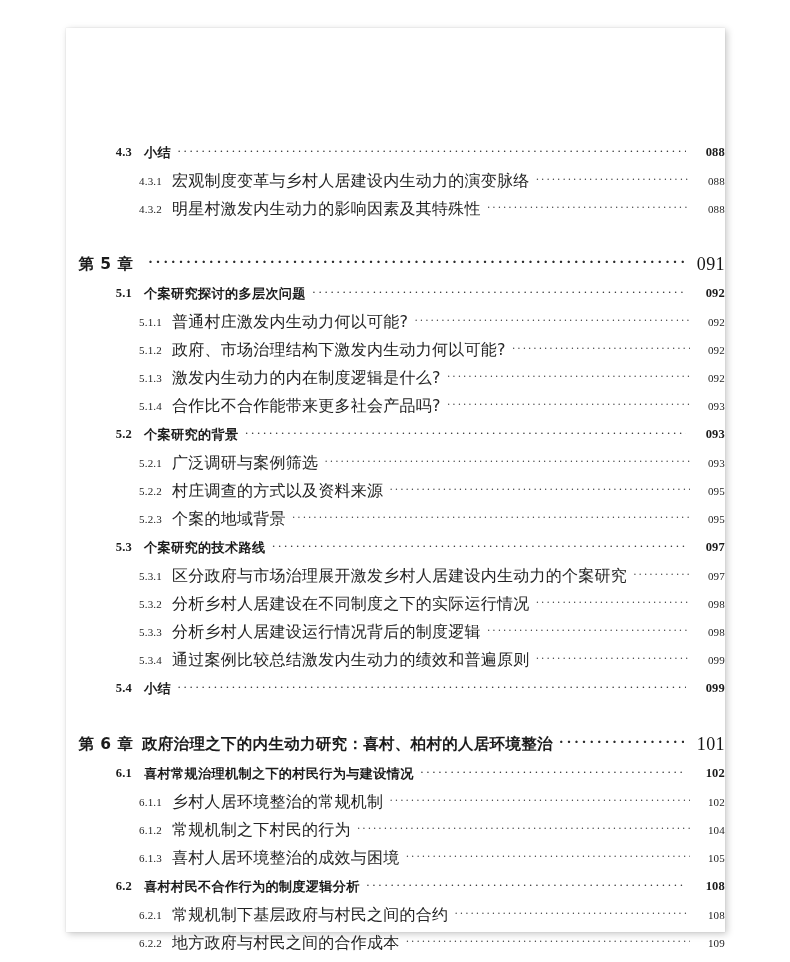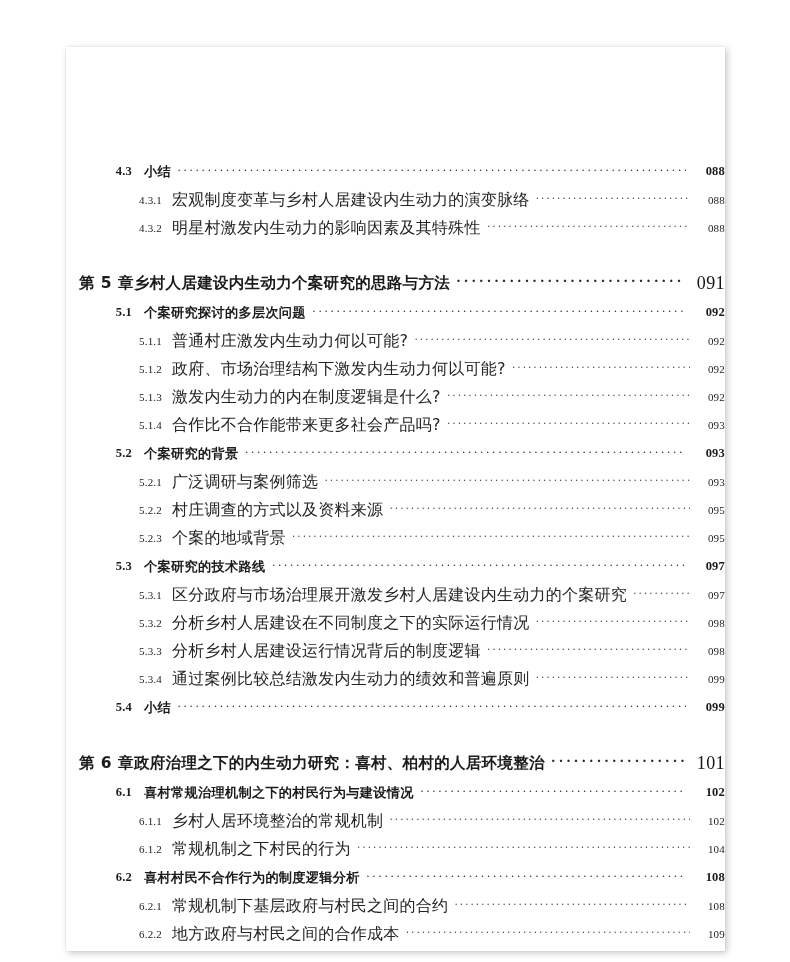--- a/index.html
+++ b/index.html
@@ -12,21 +12,21 @@
     height: 962px;
     background: #ffffff;
     font-family: "Liberation Serif", "DejaVu Serif", serif;
     overflow: hidden;
   }
 
   
   #page-sheet {
     position: absolute;
     left: 66px;
-    top: 47px;
+    top: 28px;
     width: 659px;
     height: 904px;
     background: #ffffff;
     box-shadow: 2px 2px 7px rgba(0,0,0,0.22), 0 0 1px rgba(0,0,0,0.18);
   }
 
   #toc {
     position: absolute;
     left: 0;
     top: 0;
@@ -83,24 +83,25 @@
   
   .row.chapter {
     padding-left: 12px;
     font-size: 15.5px;
     font-weight: bold;
     height: 30px;
     align-items: center;
   }
   .row.chapter .num {
     width: 56px;
-    text-align: right;
+    text-align: center;
     font-family: "DejaVu Sans", "Liberation Sans", sans-serif;
     font-weight: bold;
     letter-spacing: 0.5px;
+    margin-right: 8px;
   }
   .row.chapter .title {
     font-weight: bold;
     letter-spacing: 0.3px;
   }
   .row.chapter .leader::after {
     letter-spacing: 2.6px;
     font-size: 15px;
     color: #2b2b2b;
   }
@@ -197,21 +198,20 @@
       </div>
       <div class="row sub">
         <span class="num">4.3.2</span>
         <span class="title">明星村激发内生动力的影响因素及其特殊性</span>
         <span class="leader"></span>
         <span class="pg">088</span>
       </div>
       <div class="chapter-gap"></div>
       <div class="row chapter">
         <span class="num">第 5 章</span>
-        <span class="title">乡村人居建设内生动力个案研究的思路与方法</span>
         <span class="leader"></span>
         <span class="pg">091</span>
       </div>
       <div class="row section">
         <span class="num">5.1</span>
         <span class="title">个案研究探讨的多层次问题</span>
         <span class="leader"></span>
         <span class="pg">092</span>
       </div>
       <div class="row sub">
@@ -316,20 +316,26 @@
         <span class="title">乡村人居环境整治的常规机制</span>
         <span class="leader"></span>
         <span class="pg">102</span>
       </div>
       <div class="row sub">
         <span class="num">6.1.2</span>
         <span class="title">常规机制之下村民的行为</span>
         <span class="leader"></span>
         <span class="pg">104</span>
       </div>
+      <div class="row sub">
+        <span class="num">6.1.3</span>
+        <span class="title">喜村人居环境整治的成效与困境</span>
+        <span class="leader"></span>
+        <span class="pg">105</span>
+      </div>
       <div class="row section">
         <span class="num">6.2</span>
         <span class="title">喜村村民不合作行为的制度逻辑分析</span>
         <span class="leader"></span>
         <span class="pg">108</span>
       </div>
       <div class="row sub">
         <span class="num">6.2.1</span>
         <span class="title">常规机制下基层政府与村民之间的合约</span>
         <span class="leader"></span>

